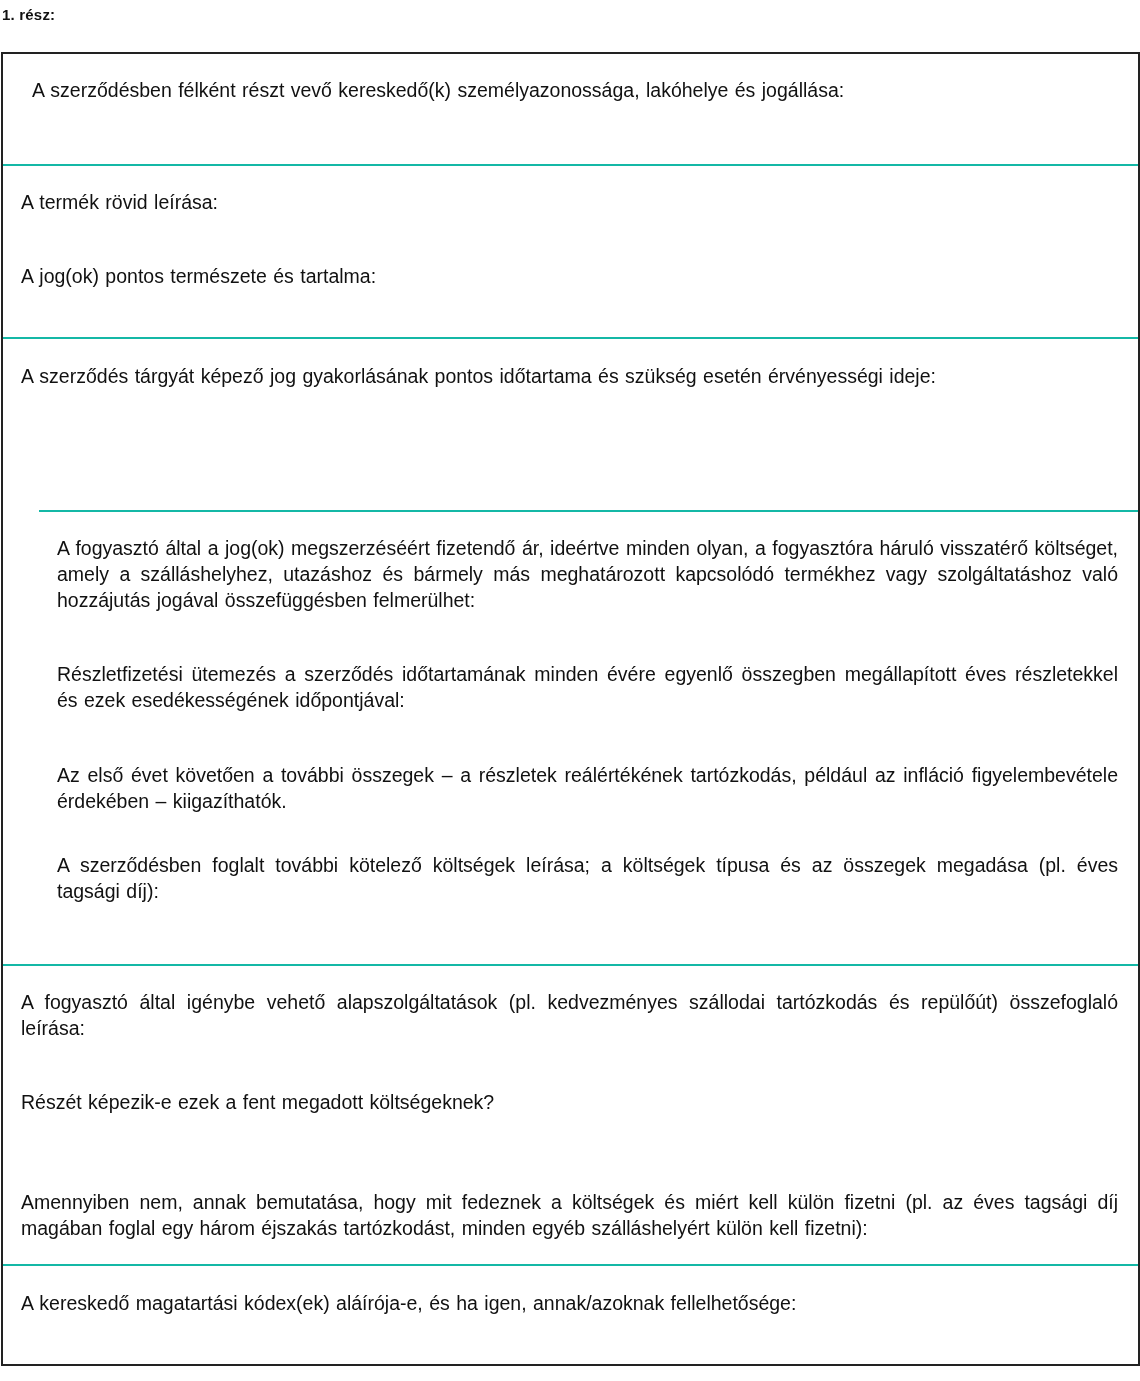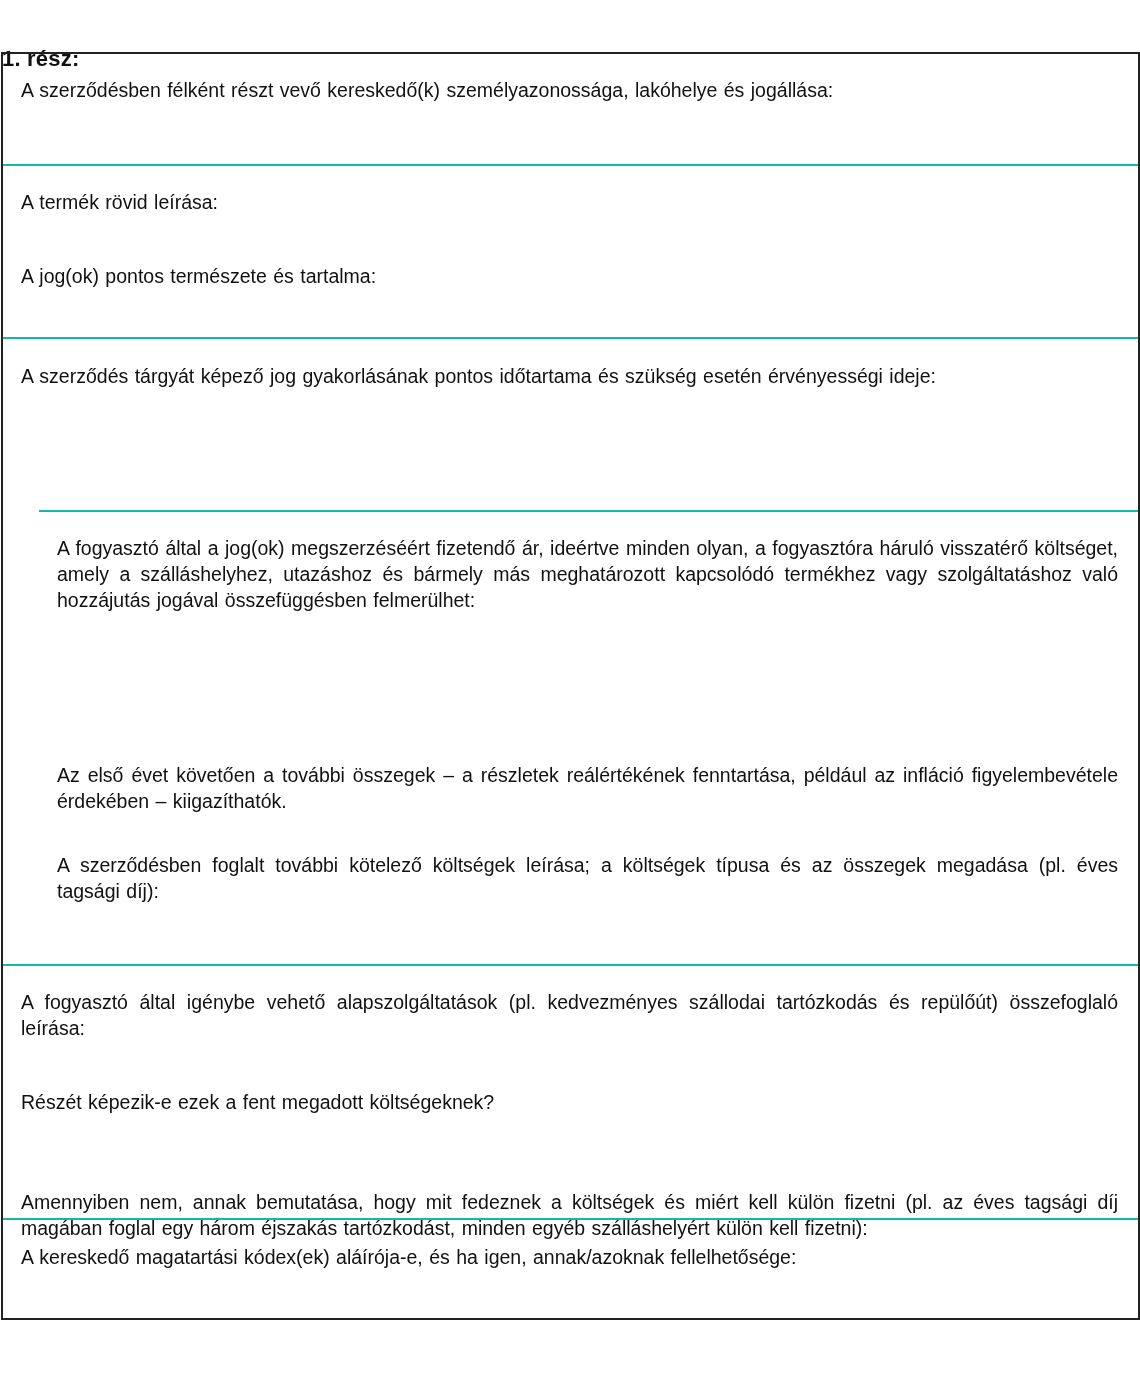--- a/index.html
+++ b/index.html
@@ -12,56 +12,56 @@
       height: 1381px;
       position: relative;
       font-family: "Liberation Sans", "DejaVu Sans", sans-serif;
       color: #111111;
       overflow: hidden;
     }
     .part-title {
       position: absolute;
       left: 2px;
       top: 6px;
-      font-size: 22px;
+      font-size: 15px;
       font-weight: bold;
       letter-spacing: 0.2px;
-      margin-top: 40px;
     }
     .form-table {
       position: absolute;
       left: 1px;
       top: 52px;
       width: 1135px;
       border: 2px solid #222222;
       border-bottom-width: 2px;
       box-sizing: content-box;
     }
     .section {
       position: relative;
       border-top: 2px solid #14b8a6;
       box-sizing: border-box;
       padding-left: 18px;
       padding-right: 20px;
     }
     .section:first-child {
       border-top: none;
+      margin-left: 11px;
     }
     .field {
       font-size: 19.5px;
       line-height: 26px;
       text-align: justify;
       text-align-last: left;
       word-spacing: 1px;
     }
     .s1 { height: 110px; }
     .s2 { height: 173px; }
     .s3 { height: 173px; }
     .s4 { height: 454px; margin-left: 36px; }
-    .s5 { height: 254px; }
+    .s5 { height: 300px; }
     .s6 { height: 100px; }
 
     
     .s1 .f1 { position: absolute; top: 23px; left: 18px; right: 20px; }
 
     .s2 .f1 { position: absolute; top: 23px; left: 18px; right: 20px; }
     .s2 .f2 { position: absolute; top: 97px; left: 18px; right: 20px; }
 
     .s3 .f1 { position: absolute; top: 24px; left: 18px; right: 20px; }
     .s3 .f2 { position: absolute; top: 98px; left: 18px; right: 20px; }
@@ -92,21 +92,22 @@
     <div class="field f1">A termék rövid leírása:</div>
     <div class="field f2">A jog(ok) pontos természete és tartalma:</div>
   </div>
 
   <div class="section s3">
     <div class="field f1">A szerződés tárgyát képező jog gyakorlásának pontos időtartama és szükség esetén érvényességi ideje:</div>
   </div>
 
   <div class="section s4">
     <div class="field f1">A fogyasztó által a jog(ok) megszerzéséért fizetendő ár, ideértve minden olyan, a fogyasztóra háruló visszatérő költséget, amely a szálláshelyhez, utazáshoz és bármely más meghatározott kapcsolódó termékhez vagy szol­gáltatáshoz való hozzájutás jogával összefüggésben felmerülhet:</div>
-    <div class="field f3">Az első évet követően a további összegek – a részletek reálértékének fenntartása, például az infláció figyelem­bevétele érdekében – kiigazíthatók.</div>
+    <div class="field f2">Részletfizetési ütemezés a szerződés időtartamának minden évére egyenlő összegben megállapított éves rész­letekkel és ezek esedékességének időpontjával:</div>
+    <div class="field f3">Az első évet követően a további összegek – a részletek reálértékének tartózkodás, például az infláció figyelem­bevétele érdekében – kiigazíthatók.</div>
     <div class="field f4">A szerződésben foglalt további kötelező költségek leírása; a költségek típusa és az összegek megadása (pl. éves tagsági díj):</div>
   </div>
 
   <div class="section s5">
     <div class="field f1">A fogyasztó által igénybe vehető alapszolgáltatások (pl. kedvezményes szállodai tartózkodás és repülőút) össze­foglaló leírása:</div>
     <div class="field f2">Részét képezik-e ezek a fent megadott költségeknek?</div>
     <div class="field f3">Amennyiben nem, annak bemutatása, hogy mit fedeznek a költségek és miért kell külön fizetni (pl. az éves tagsági díj magában foglal egy három éjszakás tartózkodást, minden egyéb szálláshelyért külön kell fizetni):</div>
   </div>
 
   <div class="section s6">

